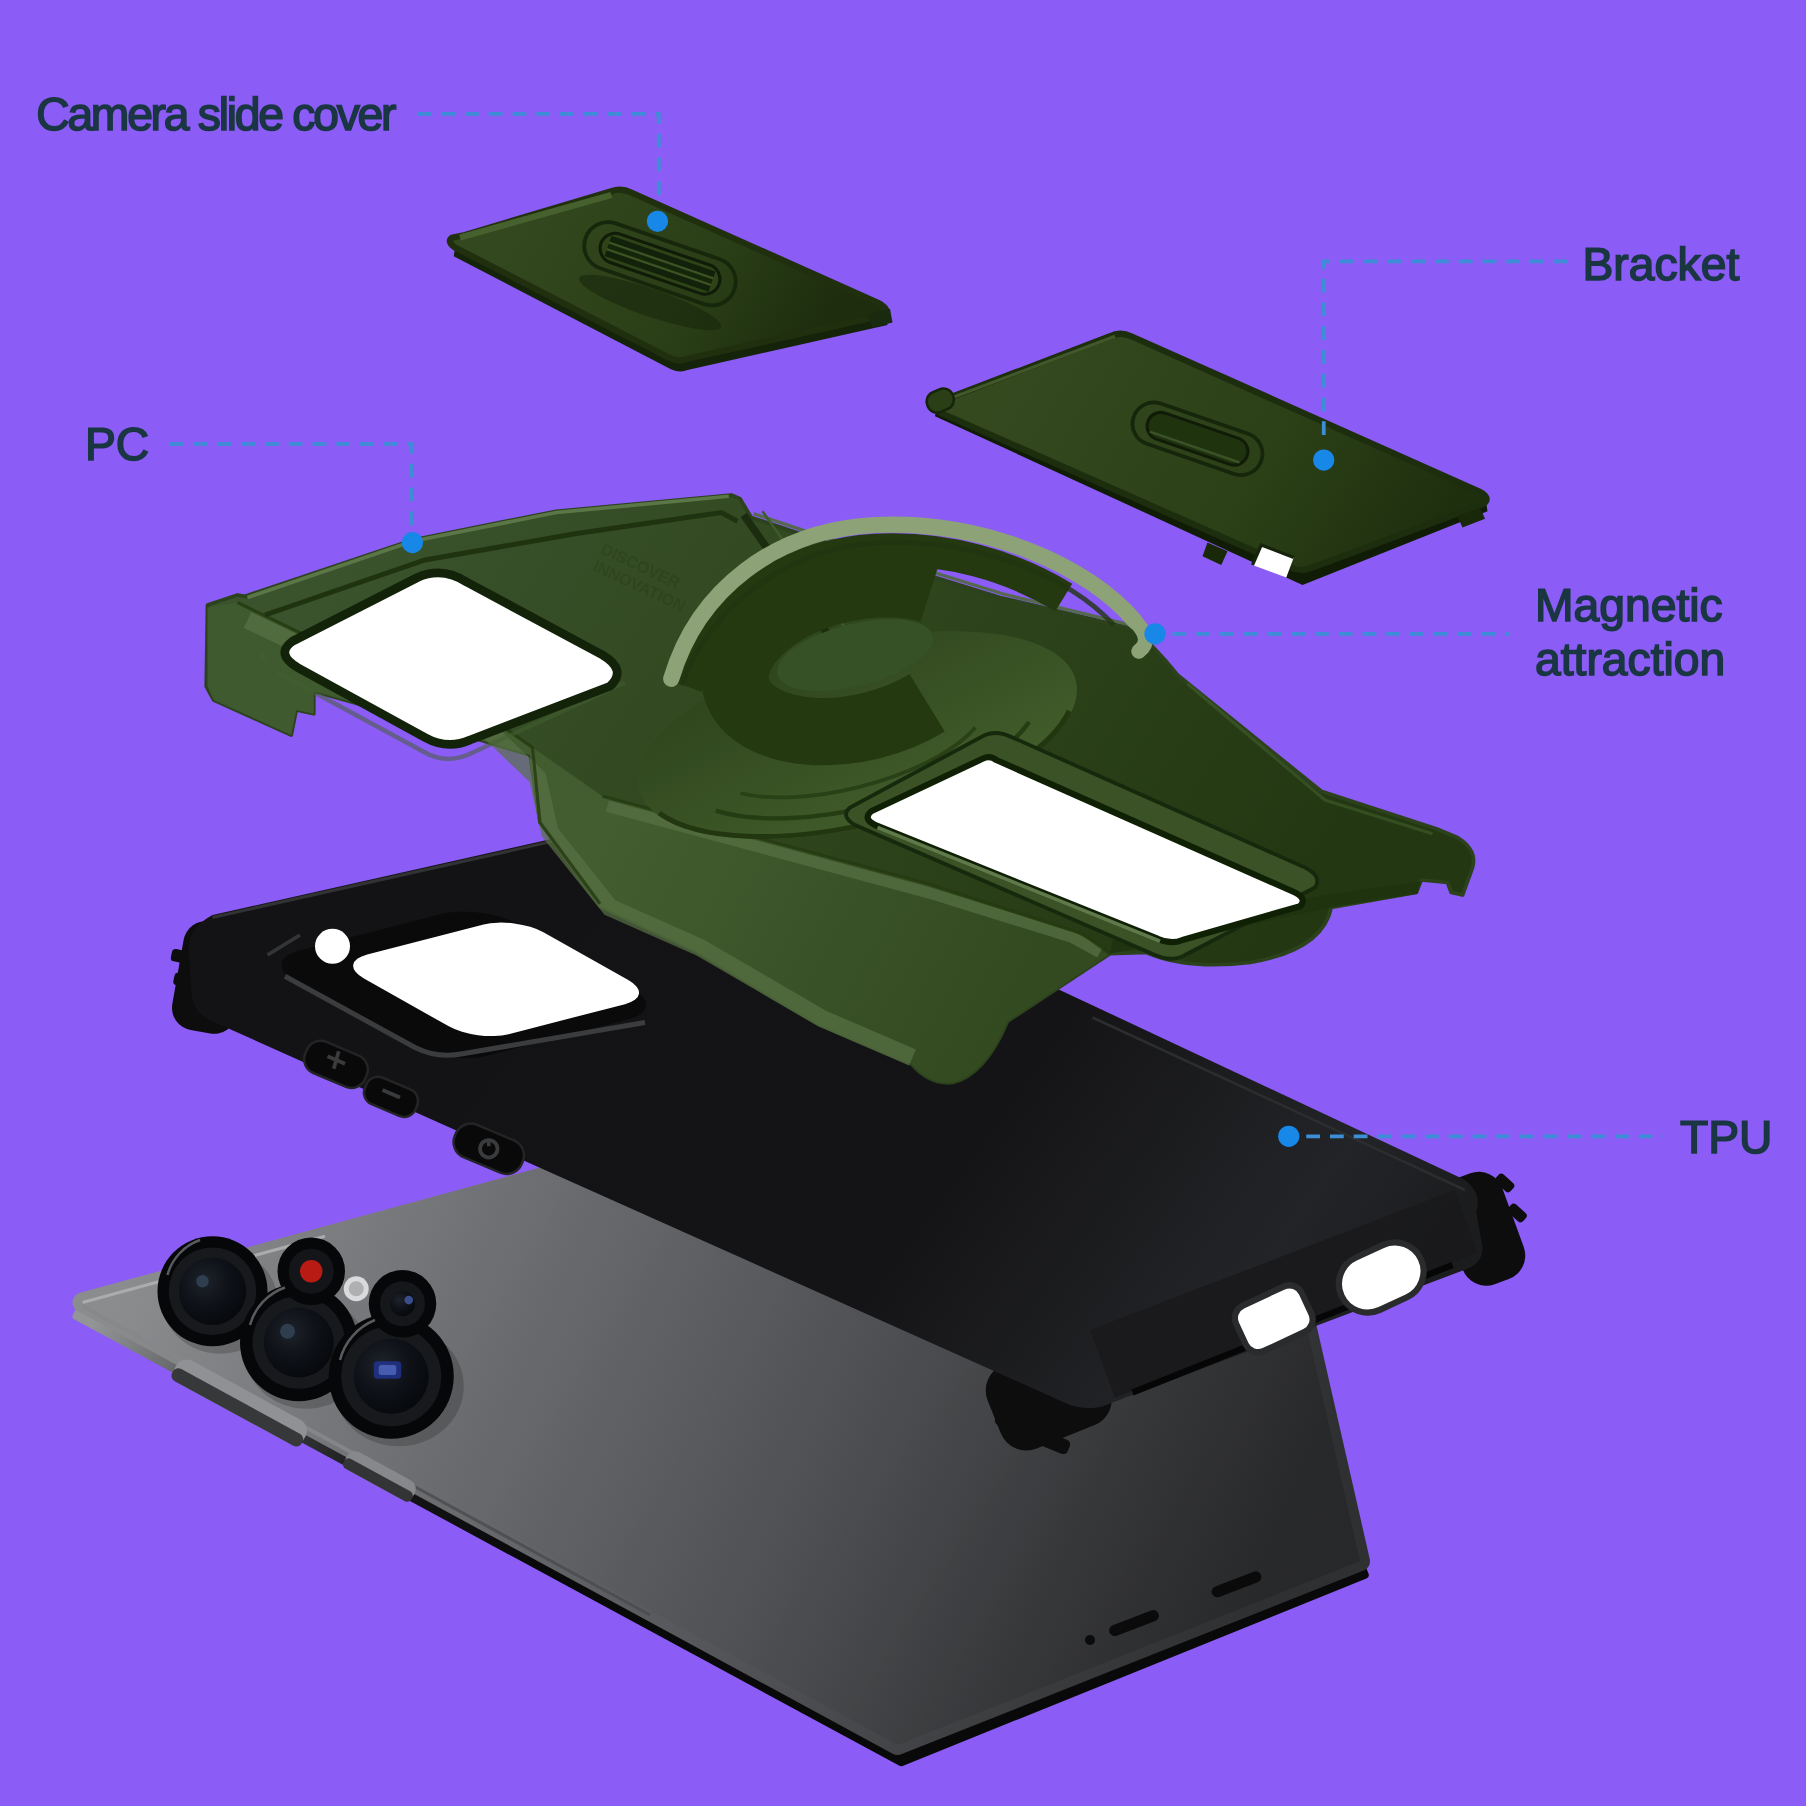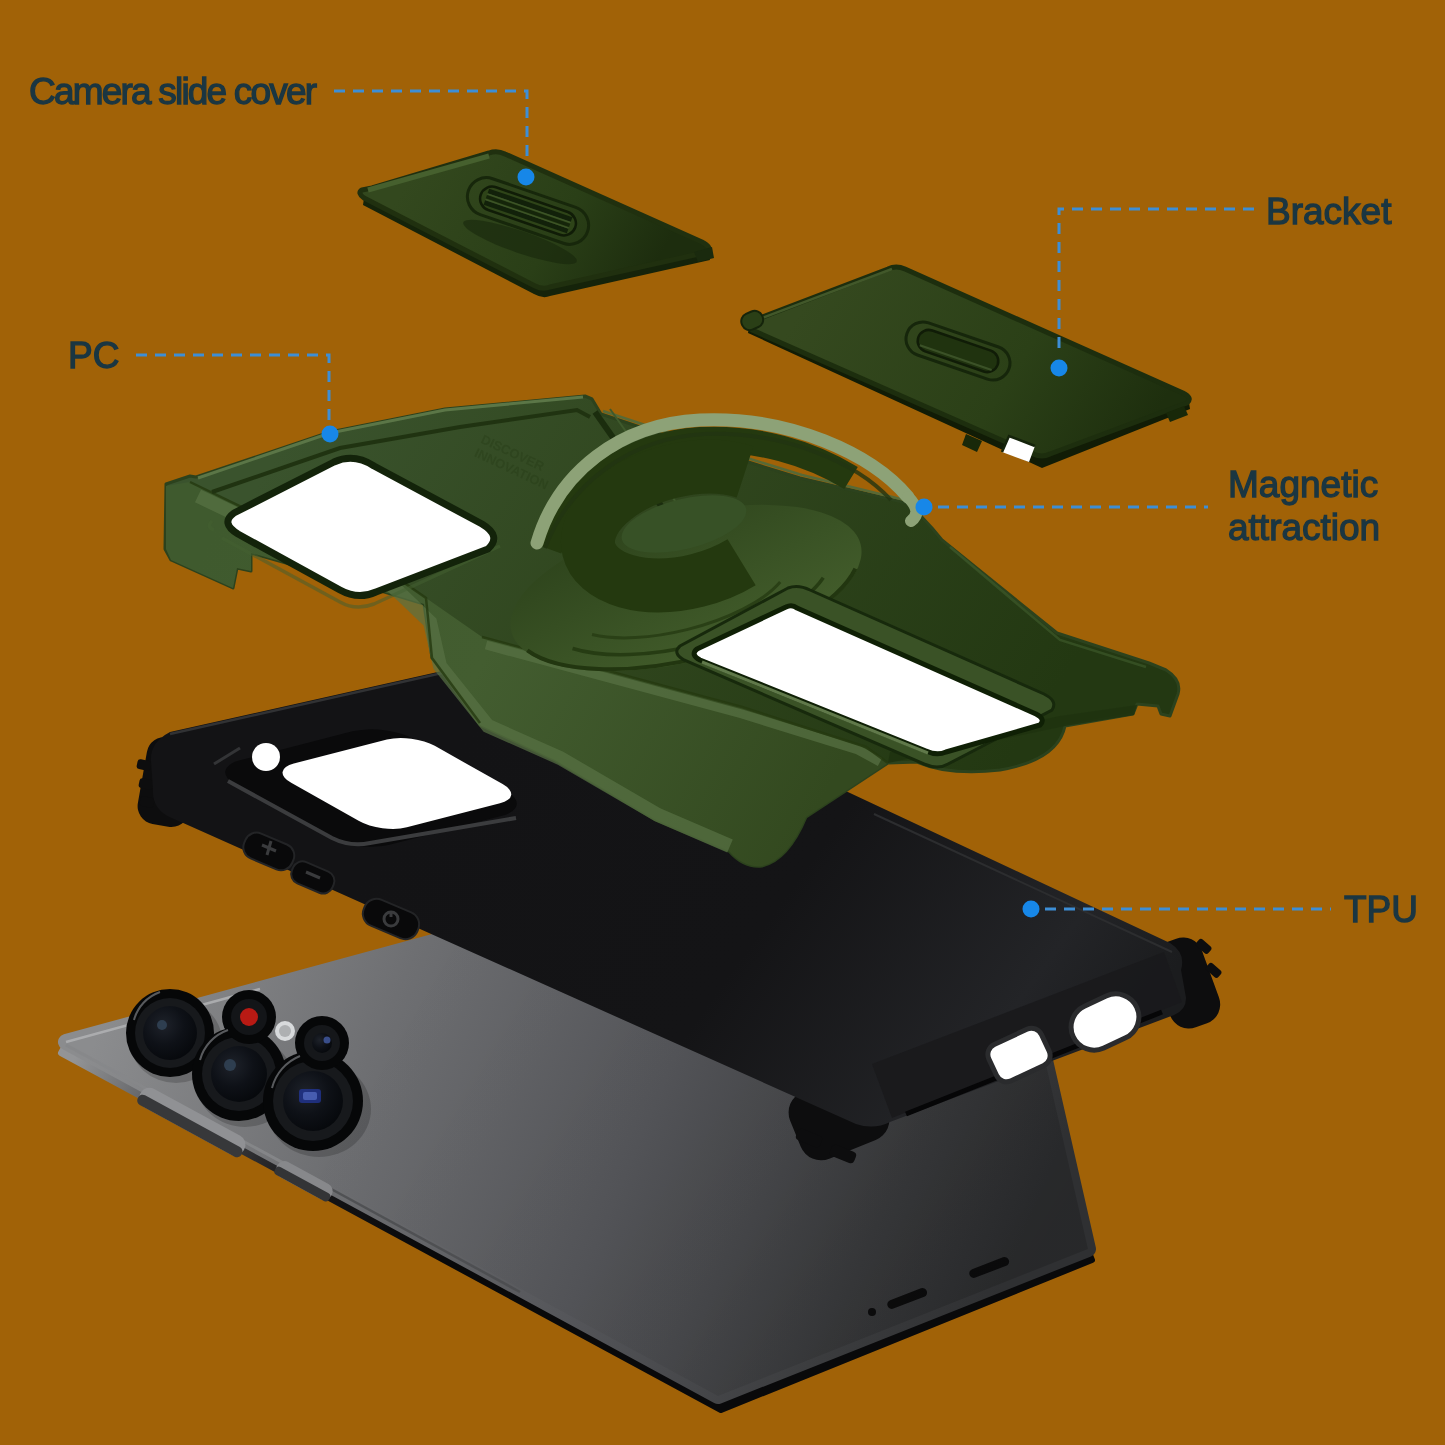--- a/index.html
+++ b/index.html
@@ -1,16 +1,16 @@
 <!DOCTYPE html>
 <html><head>
 <meta charset="utf-8">
 <style>
 html,body{margin:0;padding:0;background:#ffffff;}
-#stage{width:1445px;height:1445px;position:relative;overflow:hidden;background:#a16207;}
+#stage{width:1445px;height:1445px;position:relative;overflow:hidden;background:#8b5cf6;}
 svg{position:absolute;left:0;top:0;}
 text{font-family:"Liberation Sans", sans-serif;}
 .lbl{fill:#1a3642;font-size:37px;font-weight:400;stroke:#1a3642;stroke-width:1.3px;paint-order:stroke;}
 </style>
 </head>
 <body>
 <div id="stage">
 <svg width="1445" height="1445" viewBox="0 0 1445 1445">
 <defs>
   <linearGradient id="phoneTop" gradientUnits="userSpaceOnUse" x1="120" y1="980" x2="980" y2="1340">

